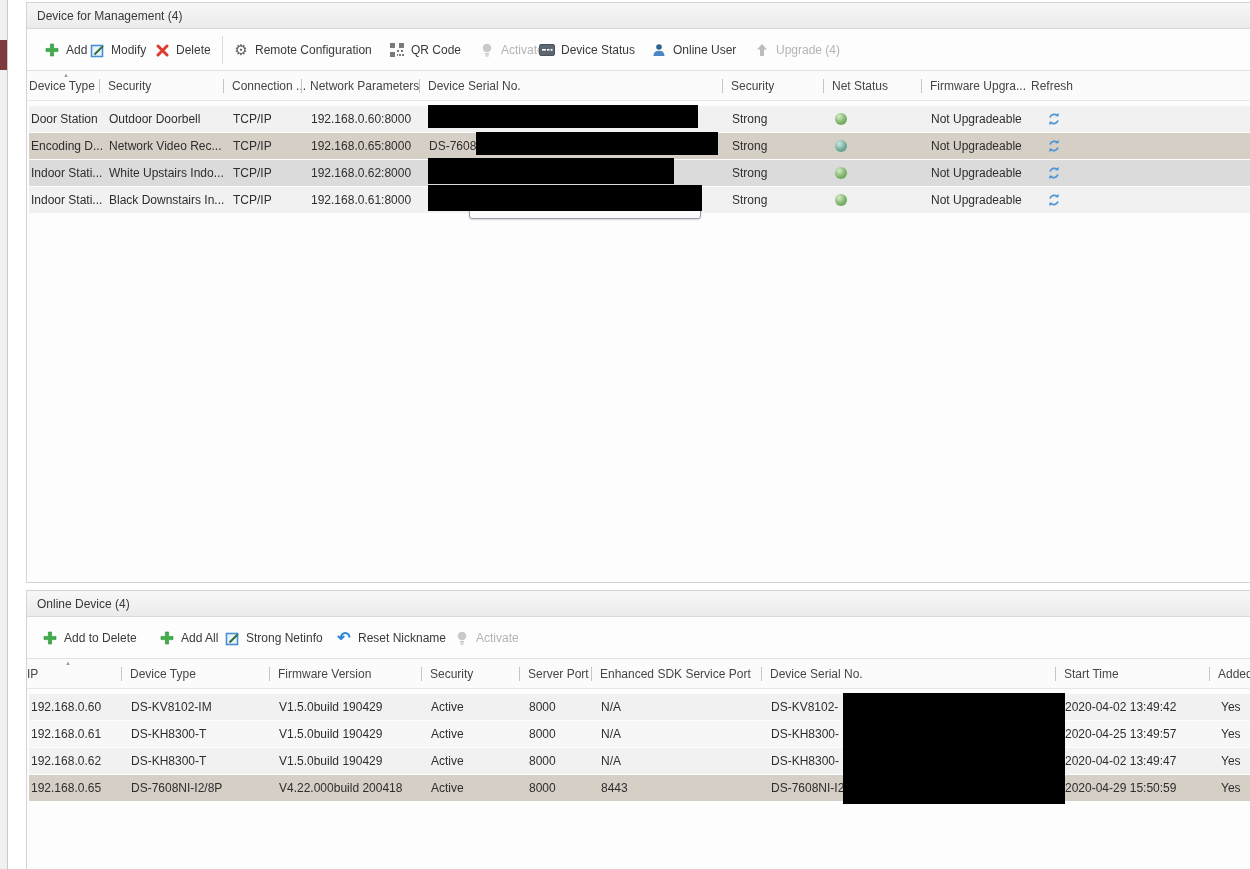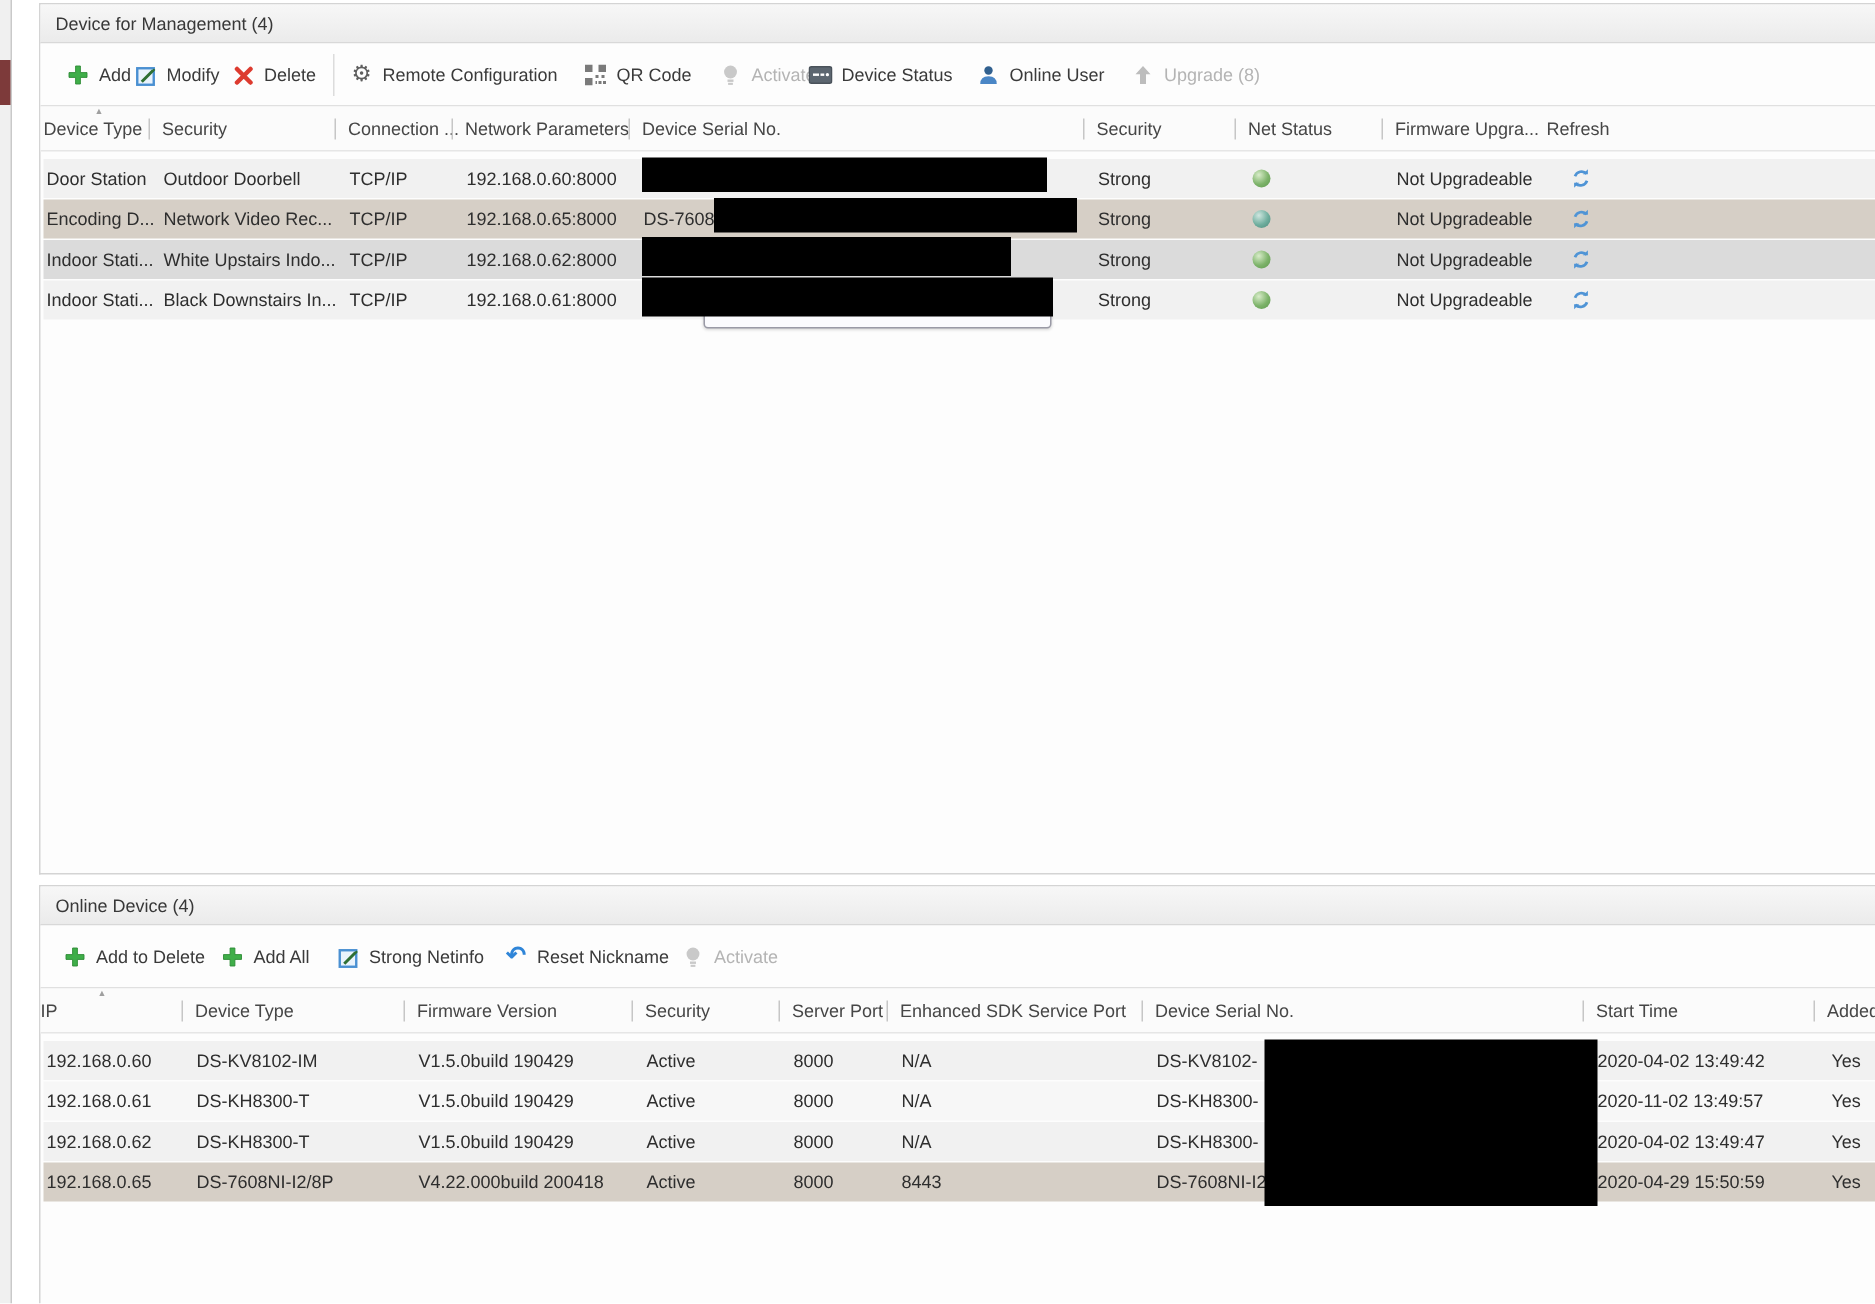--- a/index.html
+++ b/index.html
@@ -138,21 +138,21 @@
             </svg>
         </span>
         <span>Online User</span>
       </div>
       <div class="tb disabled" style="left:727px">
         <span class="ic">
           <svg width="12" height="14" viewBox="0 0 12 14">
               <path d="M6 1 L11 6.5 H8 V13 H4 V6.5 H1 Z" fill="#bdbdbd"></path>
             </svg>
         </span>
-        <span>Upgrade (8)</span>
+        <span>Upgrade (4)</span>
       </div>
     </div>
 
     <div class="thead">
       <span class="sort-tri" style="left:36px; top:1px">▲</span>
       <span class="th" style="left:2px">Device Type</span>
       <span class="th sep" style="left:72px">Security</span>
       <span class="th sep" style="left:196px">Connection ...</span>
       <span class="th sep" style="left:274px">Network Parameters</span>
       <span class="th sep" style="left:392px">Device Serial No.</span>
@@ -243,21 +243,21 @@
 
     <div class="toolbar">
       <div class="tb" style="left:15px">
         <span class="ic">
           <svg width="14" height="14" viewBox="0 0 14 14">
               <path d="M5.4 1h3.2v4.4H13v3.2H8.6V13H5.4V8.6H1V5.4h4.4z" fill="#3fae49" stroke="#2e8b36" stroke-width="0.6"></path>
             </svg>
         </span>
         <span>Add to Delete</span>
       </div>
-      <div class="tb" style="left:120px">
+      <div class="tb" style="left:132px">
         <span class="ic">
           <svg width="14" height="14" viewBox="0 0 14 14">
               <path d="M5.4 1h3.2v4.4H13v3.2H8.6V13H5.4V8.6H1V5.4h4.4z" fill="#3fae49" stroke="#2e8b36" stroke-width="0.6"></path>
             </svg>
         </span>
         <span>Add All</span>
       </div>
       <div class="tb" style="left:197px">
         <span class="ic">
           <svg width="15" height="15" viewBox="0 0 15 15">
@@ -312,21 +312,21 @@
         <span class="c" style="left:1192px">Yes</span>
       </div>
       <div class="trow r-lighter">
         <span class="c" style="left:2px">192.168.0.61</span>
         <span class="c" style="left:102px">DS-KH8300-T</span>
         <span class="c" style="left:250px">V1.5.0build 190429</span>
         <span class="c" style="left:402px">Active</span>
         <span class="c" style="left:500px">8000</span>
         <span class="c" style="left:572px">N/A</span>
         <span class="c" style="left:742px">DS-KH8300-</span>
-        <span class="c" style="left:1036px">2020-11-02 13:49:57</span>
+        <span class="c" style="left:1036px">2020-04-25 13:49:57</span>
         <span class="c" style="left:1192px">Yes</span>
       </div>
       <div class="trow r-light">
         <span class="c" style="left:2px">192.168.0.62</span>
         <span class="c" style="left:102px">DS-KH8300-T</span>
         <span class="c" style="left:250px">V1.5.0build 190429</span>
         <span class="c" style="left:402px">Active</span>
         <span class="c" style="left:500px">8000</span>
         <span class="c" style="left:572px">N/A</span>
         <span class="c" style="left:742px">DS-KH8300-</span>

